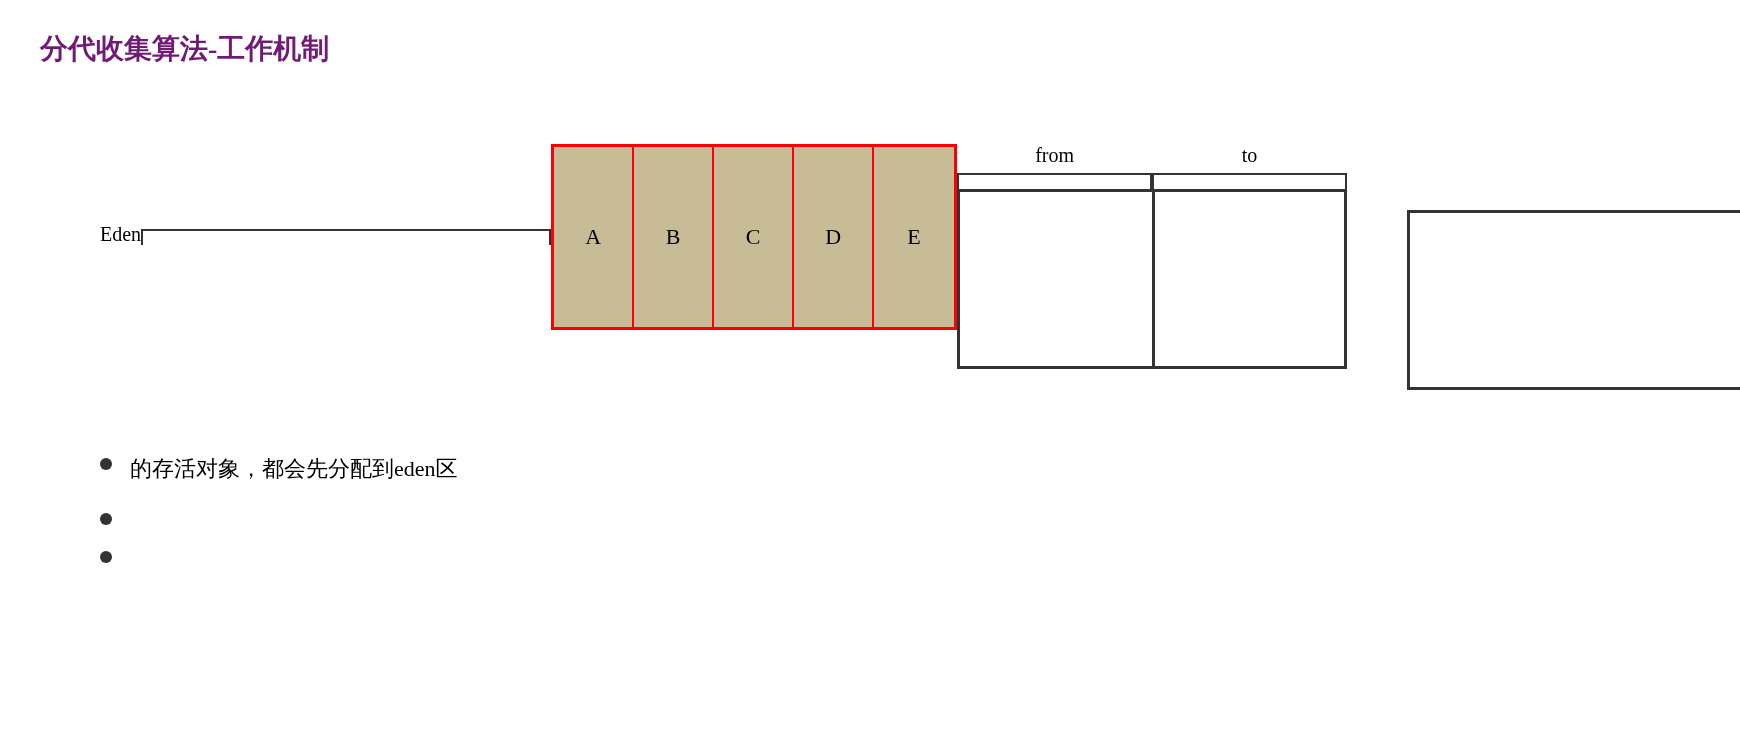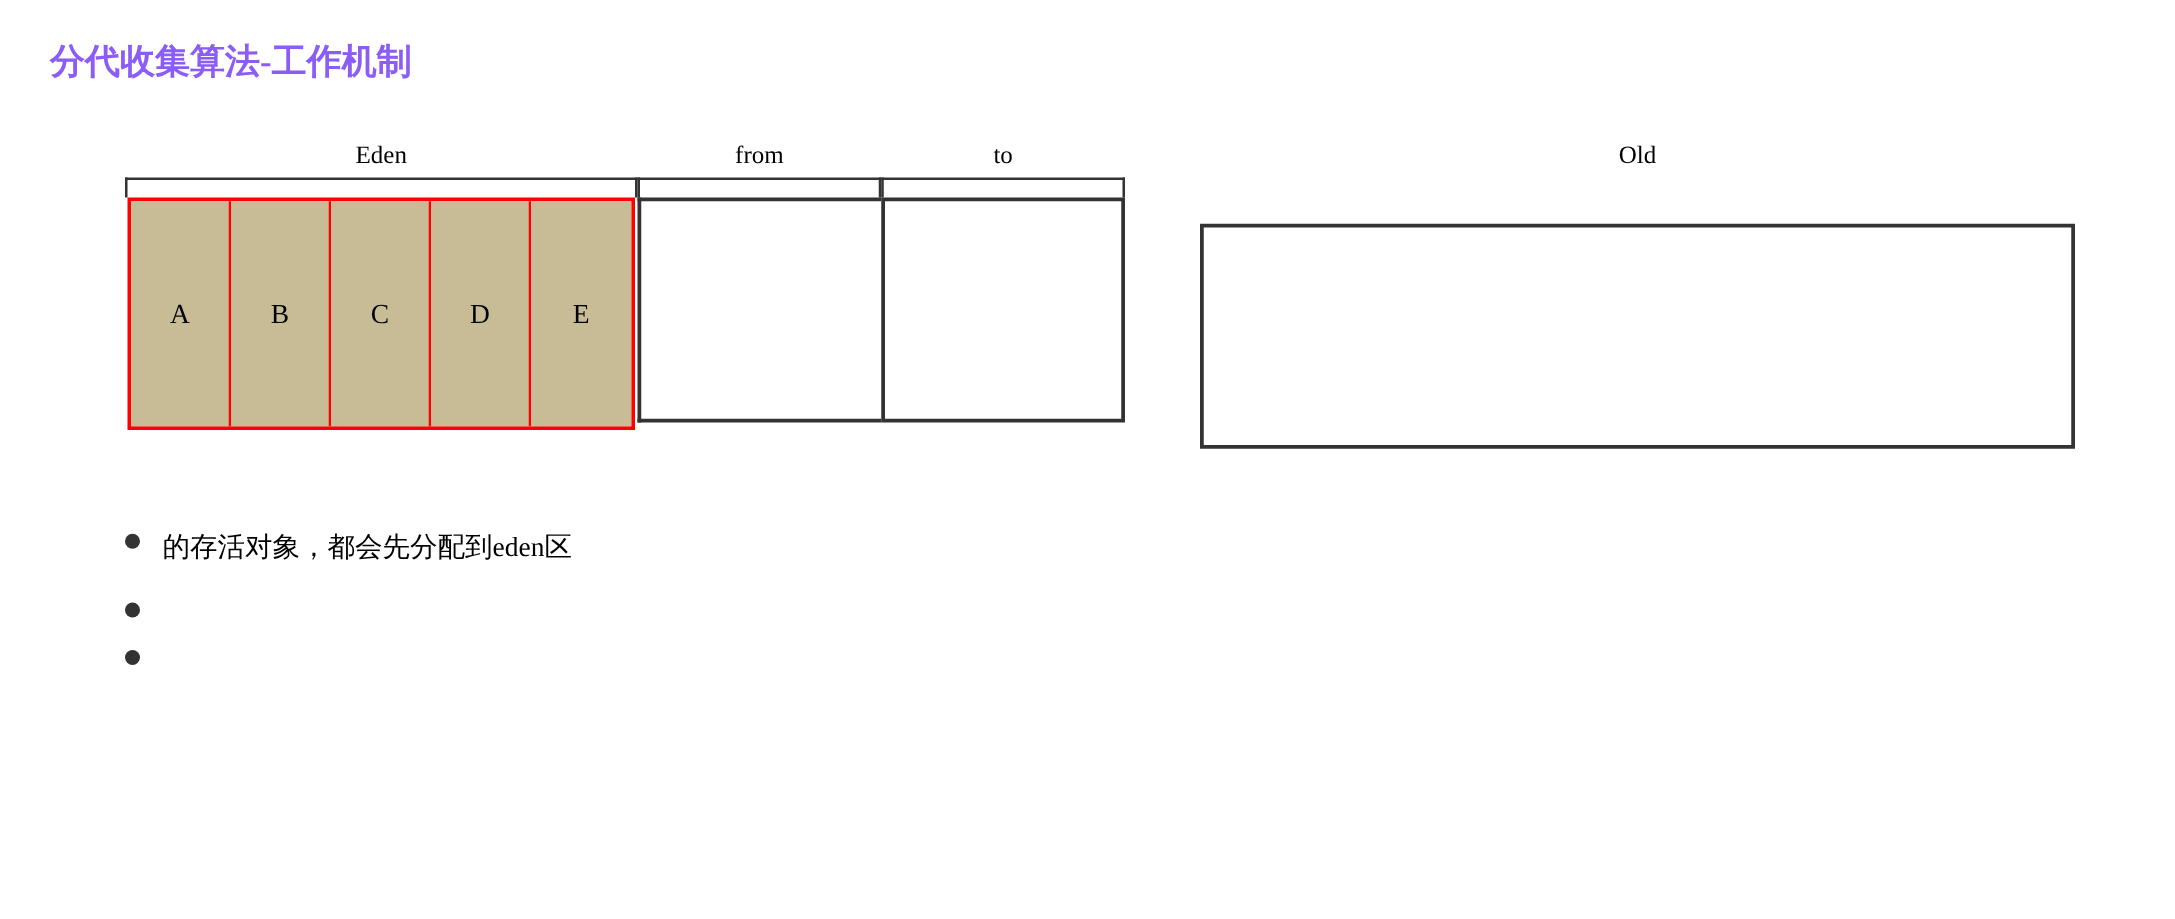--- a/index.html
+++ b/index.html
@@ -4,44 +4,44 @@
   <style>
     * { box-sizing: border-box; margin: 0; padding: 0; }
     body {
       font-family: "SimSun", "宋体", serif;
       background: #fff;
       width: 1740px;
       min-height: 735px;
       padding: 30px 40px;
     }
     .page-title {
-      color: #8b5cf6;
+      color: #701a75;
       font-size: 28px;
       font-weight: bold;
-      margin-bottom: 45px;
+      margin-bottom: 76px;
     }
     .diagram-area {
       display: flex;
       align-items: flex-start;
       gap: 0;
       margin-bottom: 60px;
       padding-left: 60px;
     }
     .young-gen {
       display: flex;
       flex-direction: column;
       align-items: flex-start;
     }
     .young-gen-inner {
       display: flex;
       align-items: flex-start;
     }
     .eden-section {
       display: flex;
-      flex-direction: column;
+      flex-direction: row;
       align-items: center;
     }
     .eden-label {
       font-size: 20px;
       margin-bottom: 6px;
       font-family: "Times New Roman", serif;
     }
     .eden-bracket {
       width: 100%;
       height: 16px;

